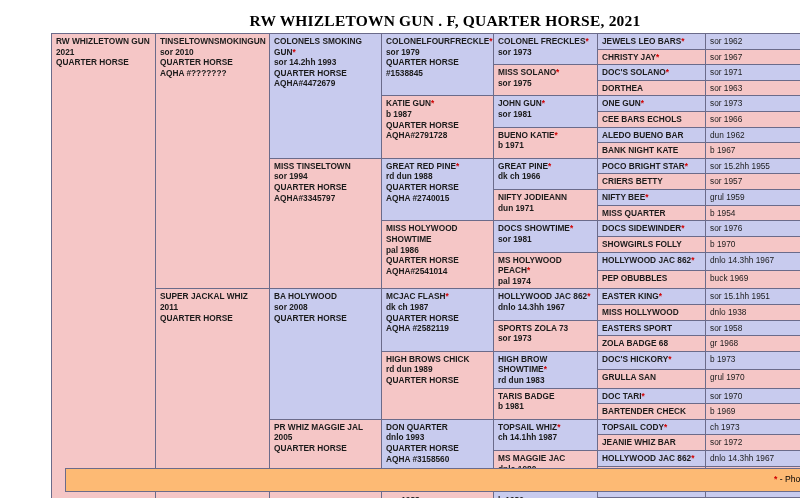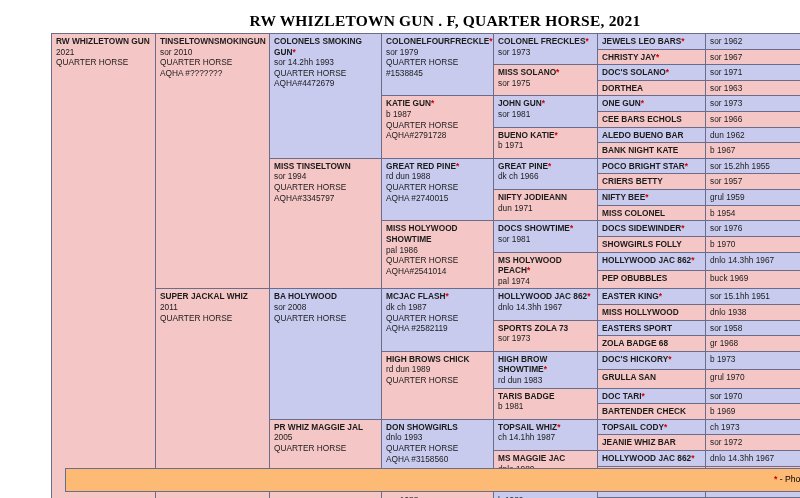--- a/index.html
+++ b/index.html
@@ -36,21 +36,21 @@
   .chart td{
     border:1px solid #6b6b8a;
     vertical-align:top;
     padding:2px 3px 2px 4px;
     font-size:8.3px;
     line-height:1.28;
     color:#1b1b1b;
     overflow:hidden;
   }
   .nm{ font-weight:bold; display:block; }
-  .ln{ display:block; }
+  .ln{ display:block;font-weight:bold; }
   .star{ color:#d00000; font-weight:bold; }
   
   col.c1{width:104px}
   col.c2{width:114px}
   col.c3{width:112px}
   col.c4{width:112px}
   col.c5{width:104px}
   col.c6{width:108px}
   
   .pink{background:#f5c6c6;}
@@ -217,21 +217,21 @@
           <span class="nm"><span>NIFTY JODIEANN</span></span>
           <span class="ln">dun 1971</span>
         </td>
         <td class="blue">
           <span class="nm"><span>NIFTY BEE</span><span class="star">*</span></span>
         </td>
         <td class="blue">grul 1959</td>
       </tr>
       <tr>
         <td class="pink">
-          <span class="nm"><span>MISS COLONEL</span></span>
+          <span class="nm"><span>MISS QUARTER</span></span>
         </td>
         <td class="pink">b 1954</td>
       </tr>
 
       <tr>
         <td class="pink" rowspan="4">
           <span class="nm"><span>MISS HOLYWOOD SHOWTIME</span></span>
           <span class="ln">pal 1986</span>
           <span class="ln">QUARTER HORSE</span>
           <span class="ln">AQHA#2541014</span>
@@ -355,21 +355,21 @@
         <td class="pink">b 1969</td>
       </tr>
 
       <tr>
         <td class="pink" rowspan="8">
           <span class="nm"><span>PR WHIZ MAGGIE JAL</span></span>
           <span class="ln">2005</span>
           <span class="ln">QUARTER HORSE</span>
         </td>
         <td class="blue" rowspan="4">
-          <span class="nm"><span>DON SHOWGIRLS</span></span>
+          <span class="nm"><span>DON QUARTER</span></span>
           <span class="ln">dnlo 1993</span>
           <span class="ln">QUARTER HORSE</span>
           <span class="ln">AQHA #3158560</span>
         </td>
         <td class="blue" rowspan="2">
           <span class="nm"><span>TOPSAIL WHIZ</span><span class="star">*</span></span>
           <span class="ln">ch 14.1hh 1987</span>
         </td>
         <td class="blue">
           <span class="nm"><span>TOPSAIL CODY</span><span class="star">*</span></span>

